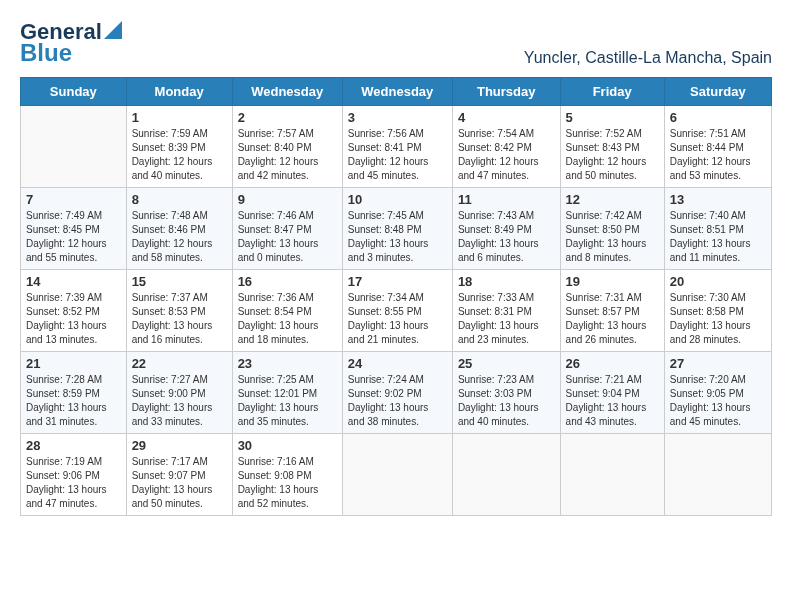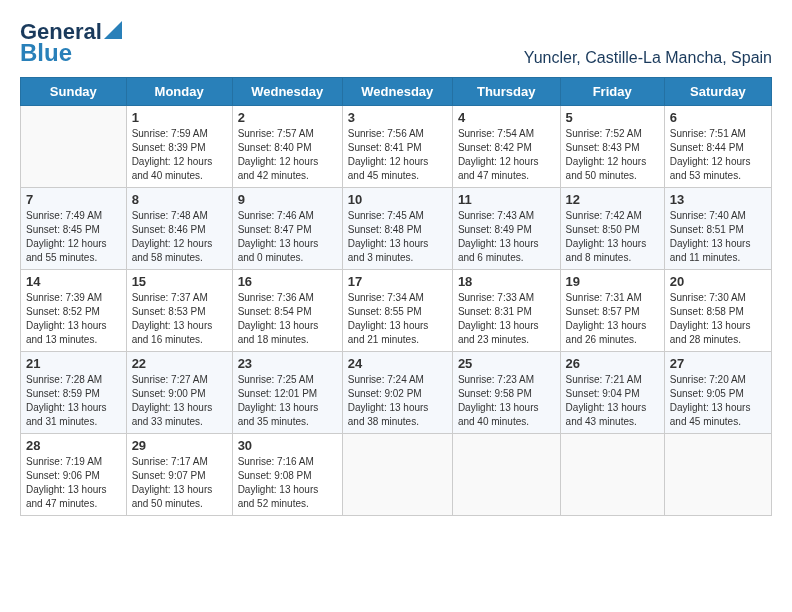--- a/index.html
+++ b/index.html
@@ -214,21 +214,21 @@
         <td>
           <span class="day-num">23</span>
           <div class="day-info"><span>Sunrise: 7:25 AM</span><br><span>Sunset: 12:01 PM</span><br><span>Daylight: 13 hours</span><br><span>and 35 minutes.</span></div>
         </td>
         <td>
           <span class="day-num">24</span>
           <div class="day-info"><span>Sunrise: 7:24 AM</span><br><span>Sunset: 9:02 PM</span><br><span>Daylight: 13 hours</span><br><span>and 38 minutes.</span></div>
         </td>
         <td>
           <span class="day-num">25</span>
-          <div class="day-info"><span>Sunrise: 7:23 AM</span><br><span>Sunset: 9:58 PM</span><br><span>Daylight: 13 hours</span><br><span>and 40 minutes.</span></div>
+          <div class="day-info"><span>Sunrise: 7:23 AM</span><br><span>Sunset: 3:03 PM</span><br><span>Daylight: 13 hours</span><br><span>and 40 minutes.</span></div>
         </td>
         <td>
           <span class="day-num">26</span>
           <div class="day-info"><span>Sunrise: 7:21 AM</span><br><span>Sunset: 9:04 PM</span><br><span>Daylight: 13 hours</span><br><span>and 43 minutes.</span></div>
         </td>
         <td>
           <span class="day-num">27</span>
           <div class="day-info"><span>Sunrise: 7:20 AM</span><br><span>Sunset: 9:05 PM</span><br><span>Daylight: 13 hours</span><br><span>and 45 minutes.</span></div>
         </td>
       </tr>

